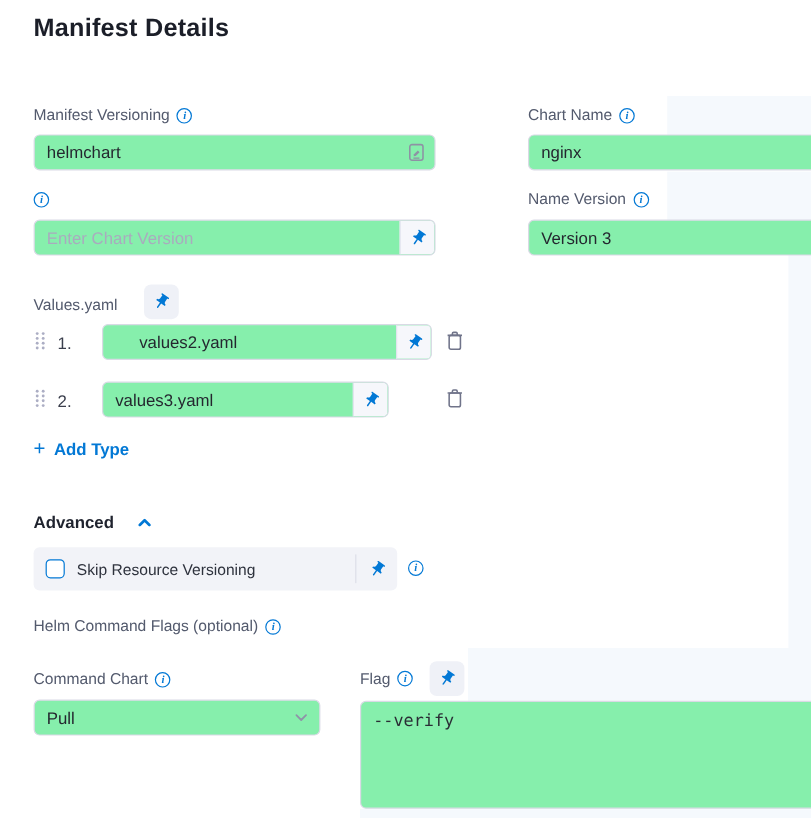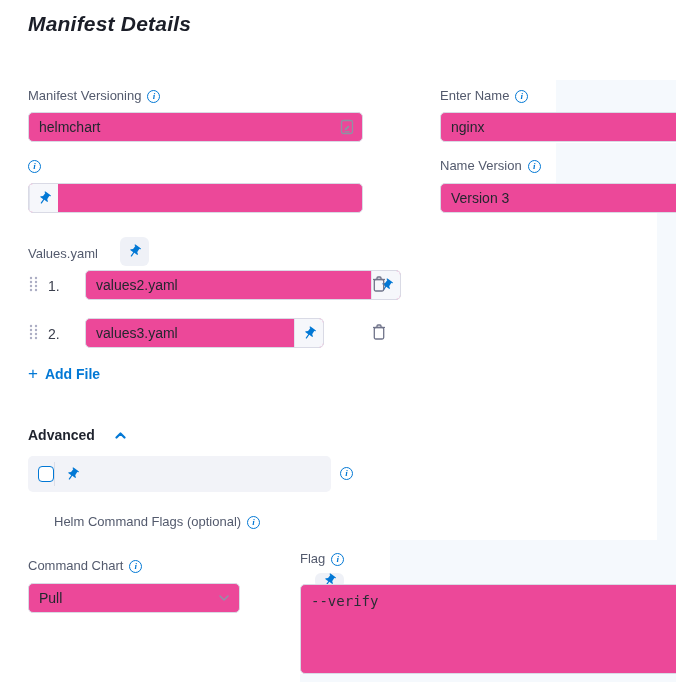--- a/index.html
+++ b/index.html
@@ -11,40 +11,39 @@
     overflow: hidden;
     color: #24272F;
   }
   .abs { position: absolute; }
   .tint { background: #F5F9FD; }
 
   .page-title {
     left: 28px; top: 12px;
     font-size: 21px; font-weight: 700; color: #1B1E28;
     letter-spacing: 0.2px;
-    font-style: italic;
   }
 
   .field-label {
     display: flex; align-items: center; gap: 6px;
     font-size: 13px; color: #535A6D;
     height: 16px; line-height: 16px;
     white-space: nowrap;
   }
   .info-icon {
     width: 13px; height: 13px; flex: 0 0 13px;
     border: 1px solid #0278D5; border-radius: 50%;
     color: #0278D5; font-size: 9px; font-weight: 700;
     display: inline-flex; align-items: center; justify-content: center;
     font-family: "Liberation Serif", serif; font-style: italic;
     background: transparent; line-height: 1;
   }
 
   .text-input, .mt-wrap, .select-box, .flag-textarea {
-    border: 1px solid #D9DAE5; border-radius: 5px; background: #ec4899;
+    border: 1px solid #D9DAE5; border-radius: 5px; background: #86efac;
   }
   .text-input {
     height: 30px; width: 100%;
     padding: 0 28px 0 10px;
     font-size: 14px; color: #24272F;
     font-family: "Liberation Sans", "DejaVu Sans", sans-serif;
     outline: none;
   }
   .plain-input { padding-right: 10px; }
   .text-input::placeholder { color: #A9ABBE; opacity: 1; }
@@ -107,21 +106,21 @@
     width: 16px; height: 16px; border: 1.5px solid #0278D5;
     border-radius: 4px; background: #fff; cursor: pointer; flex: 0 0 16px;
   }
   .adv-box .cb-label { flex: 1 1 auto; margin-left: 10px; font-size: 13px; color: #2E323D; }
   .adv-box .divider { width: 1px; height: 24px; background: #DCDEE8; }
   .adv-box .pin-slot {
     width: 34px; height: 36px; display: flex; align-items: center; justify-content: center;
     cursor: pointer;
   }
 
-  .flag-label-row { display: flex; align-items: flex-end; gap: 6px; flex-direction: column; }
+  .flag-label-row { display: flex; align-items: center; gap: 6px; }
 
   .flag-textarea {
     width: 440px; height: 90px; resize: none;
     padding: 8px 10px;
     font-family: "DejaVu Sans Mono", "Liberation Mono", monospace;
     font-size: 14px; color: #2A2D35; outline: none;
   }
   .mi-icon-holder {
     position: absolute; right: 9px; top: 7px; cursor: pointer;
   }
@@ -146,31 +145,32 @@
   <span class="mi-icon-holder">
     <svg width="14" height="16" viewBox="0 0 14 16" fill="none">
       <rect x="1.5" y="1.5" width="11" height="13" rx="1.8" stroke="#8E92A4" stroke-width="1.3"></rect>
       <path d="M5 9.6 L8.2 6.4 L9.6 7.8 L6.4 11 L4.7 11.3 Z" fill="#8E92A4"></path>
       <path d="M4.5 12.8 H9.5" stroke="#8E92A4" stroke-width="1.1"></path>
     </svg>
   </span>
 </div>
 
 <div class="abs field-label" style="left:440px;top:88px;">
-  <span>Enter Name</span>
+  <span>Chart Name</span>
   <span class="info-icon">i</span>
 </div>
 <div class="abs" style="left:440px;top:112px;width:300px;height:30px;">
   <input class="text-input plain-input" type="text" value="nginx" style="">
 </div>
 
 <div class="abs field-label" style="left:28px;top:158px;">
   <span class="info-icon">i</span>
 </div>
 <div class="abs mt-wrap" style="left:28px;top:183px;width:335px;">
+  <input type="text" placeholder="Enter Chart Version" style="">
   <span class="pin-section">
     <svg class="pin-glyph" width="15" height="15" viewBox="0 0 24 24" fill="#0278D5">
       <path d="M16 9V4h1c.55 0 1-.45 1-1s-.45-1-1-1H7c-.55 0-1 .45-1 1s.45 1 1 1h1v5c0 1.66-1.34 3-3 3v2h5.97v7l1 1 1-1v-7H19v-2c-1.66 0-3-1.34-3-3z"></path>
     </svg>
   </span>
 </div>
 
 <div class="abs field-label" style="left:440px;top:158px;">
   <span>Name Version</span>
   <span class="info-icon">i</span>
@@ -195,21 +195,21 @@
       <circle cx="7" cy="2" r="1.2"></circle>
     <circle cx="2" cy="6" r="1.2"></circle>
       <circle cx="7" cy="6" r="1.2"></circle>
     <circle cx="2" cy="10" r="1.2"></circle>
       <circle cx="7" cy="10" r="1.2"></circle>
     <circle cx="2" cy="14" r="1.2"></circle>
       <circle cx="7" cy="14" r="1.2"></circle>
   </svg>
 </span>
 <span class="abs row-index" style="left:48px;top:278px;">1.</span>
-<div class="abs mt-wrap" style="left:85px;top:270px;width:316px;">
+<div class="abs mt-wrap" style="left:85px;top:270px;width:275px;padding-left:20px;">
   <input type="text" value="values2.yaml" style="">
   <span class="pin-section">
     <svg class="pin-glyph" width="15" height="15" viewBox="0 0 24 24" fill="#0278D5">
       <path d="M16 9V4h1c.55 0 1-.45 1-1s-.45-1-1-1H7c-.55 0-1 .45-1 1s.45 1 1 1h1v5c0 1.66-1.34 3-3 3v2h5.97v7l1 1 1-1v-7H19v-2c-1.66 0-3-1.34-3-3z"></path>
     </svg>
   </span>
 </div>
 <button class="abs icon-button" style="left:371px;top:275px;">
   <svg width="16" height="18" viewBox="0 0 16 18" fill="none" stroke="#70748A" stroke-width="1.3">
     <path d="M2 4.5 H14"></path>
@@ -242,51 +242,52 @@
 <button class="abs icon-button" style="left:371px;top:323px;">
   <svg width="16" height="18" viewBox="0 0 16 18" fill="none" stroke="#70748A" stroke-width="1.3">
     <path d="M2 4.5 H14"></path>
     <path d="M6 4.2 V3 a1 1 0 0 1 1-1 h2 a1 1 0 0 1 1 1 v1.2"></path>
     <rect x="3.3" y="4.5" width="9.4" height="11.5" rx="1.5"></rect>
   </svg>
 </button>
 
 <button class="abs add-file" style="left:28px;top:366px;">
   <span class="plus-glyph">+</span>
-  <span>Add File</span>
+  <span>Add Type</span>
 </button>
 
 <button class="abs advanced-header" style="left:28px;top:427px;">
   <span>Advanced</span>
   <svg width="11" height="7" viewBox="0 0 11 7" fill="none">
     <polyline points="1.5,5.5 5.5,1.5 9.5,5.5" stroke="#0278D5" stroke-width="2.2" stroke-linecap="round" stroke-linejoin="round"></polyline>
   </svg>
 </button>
 
 <div class="abs adv-box" style="left:28px;top:456px;">
   <span class="checkbox"></span>
+  <span class="cb-label">Skip Resource Versioning</span>
   <span class="divider"></span>
   <span class="pin-slot">
     <svg class="pin-glyph" width="15" height="15" viewBox="0 0 24 24" fill="#0278D5">
       <path d="M16 9V4h1c.55 0 1-.45 1-1s-.45-1-1-1H7c-.55 0-1 .45-1 1s.45 1 1 1h1v5c0 1.66-1.34 3-3 3v2h5.97v7l1 1 1-1v-7H19v-2c-1.66 0-3-1.34-3-3z"></path>
     </svg>
   </span>
 </div>
 <span class="abs info-icon" style="left:340px;top:467px;">i</span>
 
-<div class="abs field-label" style="left:28px;top:514px;margin-left:26px;">
+<div class="abs field-label" style="left:28px;top:514px;">
   <span>Helm Command Flags (optional)</span>
   <span class="info-icon">i</span>
 </div>
 
 <div class="abs field-label" style="left:28px;top:558px;">
   <span>Command Chart</span>
   <span class="info-icon">i</span>
 </div>
-<div class="abs select-box" style="left:28px;top:583px;width:212px;">
+<div class="abs select-box" style="left:28px;top:583px;width:239px;">
   <span class="select-value">Pull</span>
   <svg width="10" height="6" viewBox="0 0 10 6" fill="none">
     <polyline points="1,1 5,5 9,1" stroke="#8F93A8" stroke-width="1.5" stroke-linecap="round" stroke-linejoin="round"></polyline>
   </svg>
 </div>
 
 <div class="abs flag-label-row" style="left:300px;top:551px;height:29px;">
   <span class="field-label">
     <span>Flag</span>
     <span class="info-icon">i</span>

